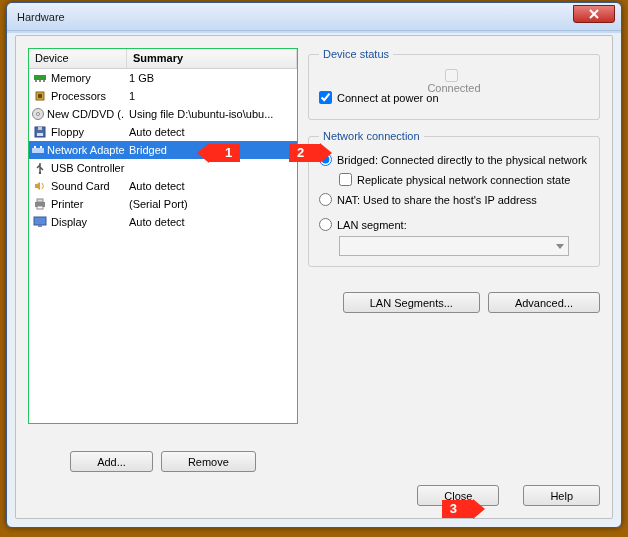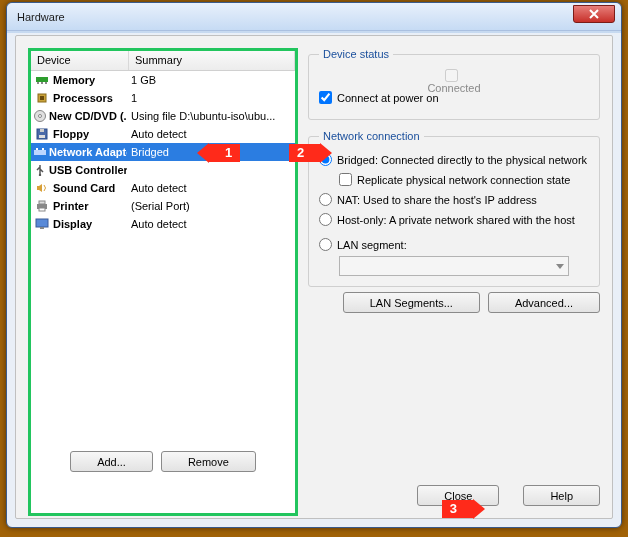--- a/index.html
+++ b/index.html
@@ -26,34 +26,34 @@
     color: #fff; font-weight: bold; font-size: 12px; cursor: pointer;
     margin-top:-6px;
   }
   .body {
     position: absolute; left: 8px; right: 8px; top: 32px; bottom: 8px;
     background: #f2f2f2; border: 1px solid #c0c0c0; border-radius: 2px;
   }
   .panels { position: absolute; left: 12px; right: 12px; top: 12px; bottom: 46px; display: flex; gap: 10px; }
   .left { width: 270px; position: relative; }
   .devlist {
-    border: 3px solid #22c55e; background: #fff; height: 468px; width: 100%;
+    border: 1px solid #22c55e; background: #fff; height: 376px; width: 100%;
   }
   .devheader {
     display: flex; background: linear-gradient(#f9f9f9,#ececec); border-bottom: 1px solid #d0d0d0;
     height: 20px; font-weight: normal;
   }
   .devheader .col { padding: 3px 6px; border-right: 1px solid #d8d8d8; }
   .colDevice { width: 98px; flex: 0 0 98px; }
-  .colSummary { flex: 1; }
+  .colSummary { flex: 1; font-weight: bold; }
   .row { display: flex; height: 18px; align-items: center; }
   .row.selected { background: #2b7de1; color: #fff; }
   .row .ic { width: 18px; height: 16px; display: inline-flex; align-items: center; justify-content: center; margin-left: 2px; }
   .row .dev { width: 96px; flex: 0 0 96px; display: flex; align-items:center; overflow: hidden; white-space: nowrap; }
-  .row .dev span.lbl { padding-left:2px;font-weight:bold; }
+  .row .dev span.lbl { padding-left:2px; }
   .row .sum { flex: 1; padding-left: 4px; white-space: nowrap; overflow: hidden; }
   .btnrow { position:absolute; bottom:0; left:0; right:0; display:flex; justify-content:center; gap:8px; margin-top:6px;border-radius:9px; }
   .btn {
     min-width: 72px; padding: 2px 26px; height: 21px;
     background: linear-gradient(#f7f7f7,#e3e3e3); border: 1px solid #8a8a8a; border-radius: 3px;
     cursor: pointer; font: inherit;
   }
   .right { flex: 1; position: relative; }
   fieldset {
     border: 1px solid #cfcfcf; border-radius: 3px; margin: 0 0 10px 0; padding: 6px 10px 10px 10px;
@@ -249,24 +249,20 @@
               <span>Bridged: Connected directly to the physical network</span>
             </label>
             <label class="chkline indent">
               <input type="checkbox" style="">
               <span>Replicate physical network connection state</span>
             </label>
             <label class="radline">
               <input type="radio" name="nc" style="">
               <span>NAT: Used to share the host's IP address</span>
             </label>
-            <label class="radline">
-              <input type="radio" name="nc" style="">
-              <span>Host-only: A private network shared with the host</span>
-            </label>
             <label class="radline" style="margin-top:8px">
               <input type="radio" name="nc" style="">
               <span>LAN segment:</span>
             </label>
             <div class="selectish"></div>
           </fieldset>
 
           <div class="rightbtns">
             <button class="btn">LAN Segments...</button>
             <button class="btn">Advanced...</button>

